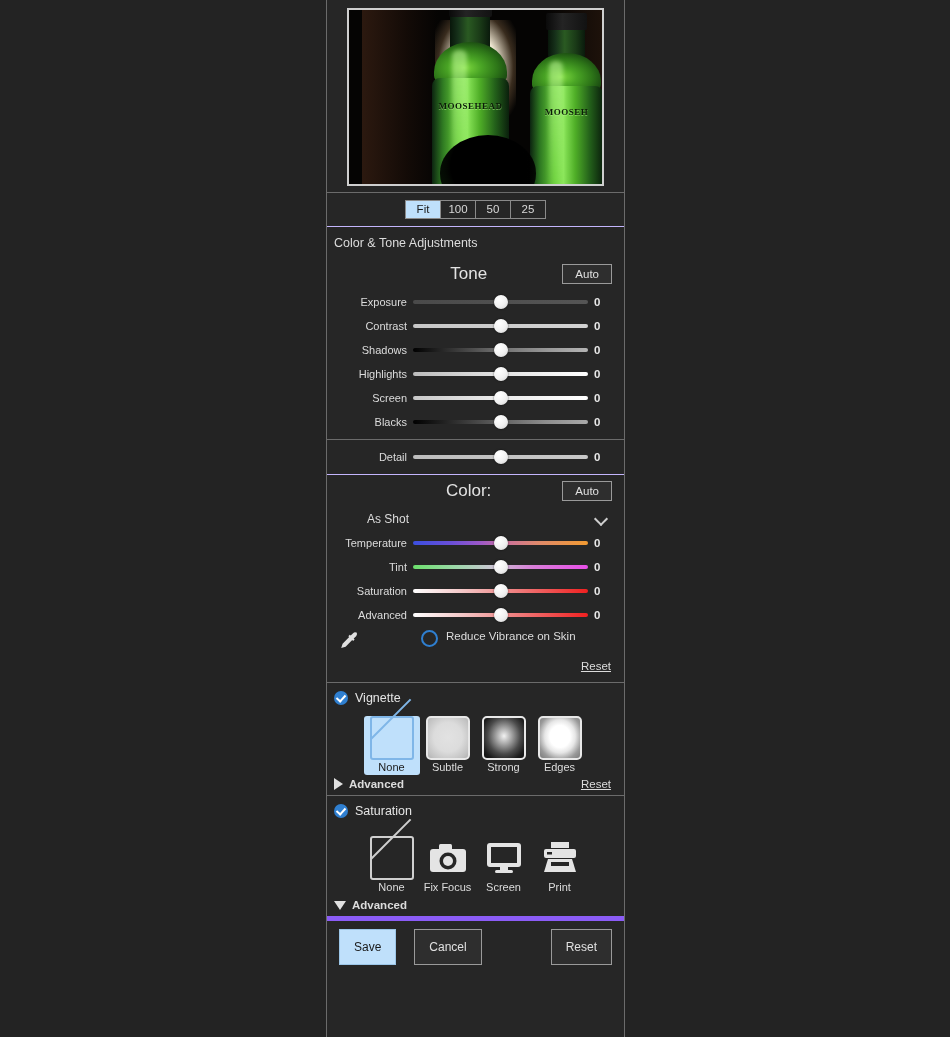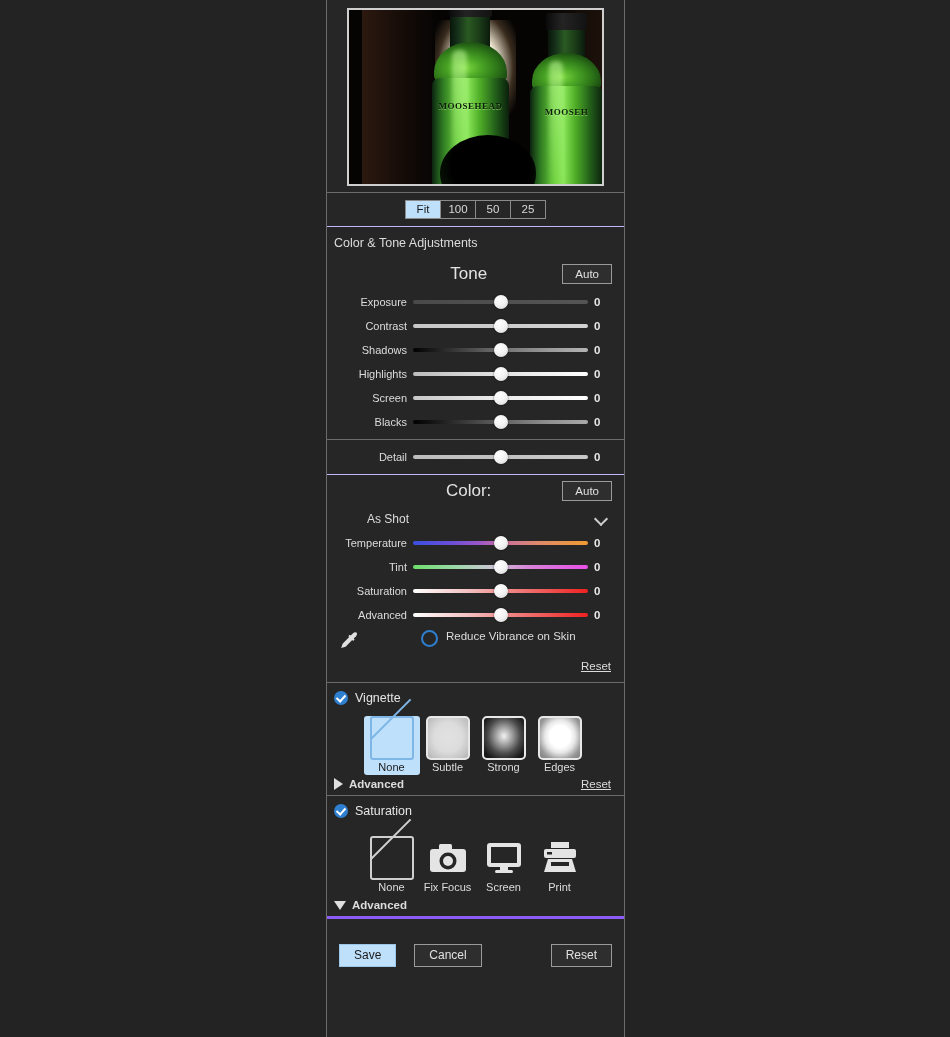--- a/index.html
+++ b/index.html
@@ -228,22 +228,22 @@
     display:flex;align-items:center;justify-content:space-between;
     padding:3px 13px 2px 7px;
   }
   .advleft{display:flex;align-items:center;}
   .tri{width:0;height:0;margin-right:6px;}
   .tri-right{border-left:9px solid #e0e0e0;border-top:6px solid transparent;border-bottom:6px solid transparent;}
   .tri-down{border-top:9px solid #e0e0e0;border-left:6px solid transparent;border-right:6px solid transparent;}
   .advtext{font-size:11.5px;color:#dcdcdc;font-weight:bold;}
   
   .footer{
-    border-top:3px solid #8b5cf6;height:36px;
-    display:flex;align-items:center;padding:18px 12px;
+    border-top:5px solid #8b5cf6;height:36px;
+    display:flex;padding:8px 12px;
   }
   .btn{
     font-size:12px;padding:3px 14px;line-height:15px;cursor:default;
     font-family:"Liberation Sans", sans-serif;
   }
   .btn-primary{background:#bfe0fb;color:#1a1a1a;border:1px solid #9cc6e8;}
   .btn-outline{background:#2e2e2e;color:#e0e0e0;border:1px solid #9a9a9a;}
   .spacer{flex:1;}
   .mr12{margin-right:18px;}
 </style>

